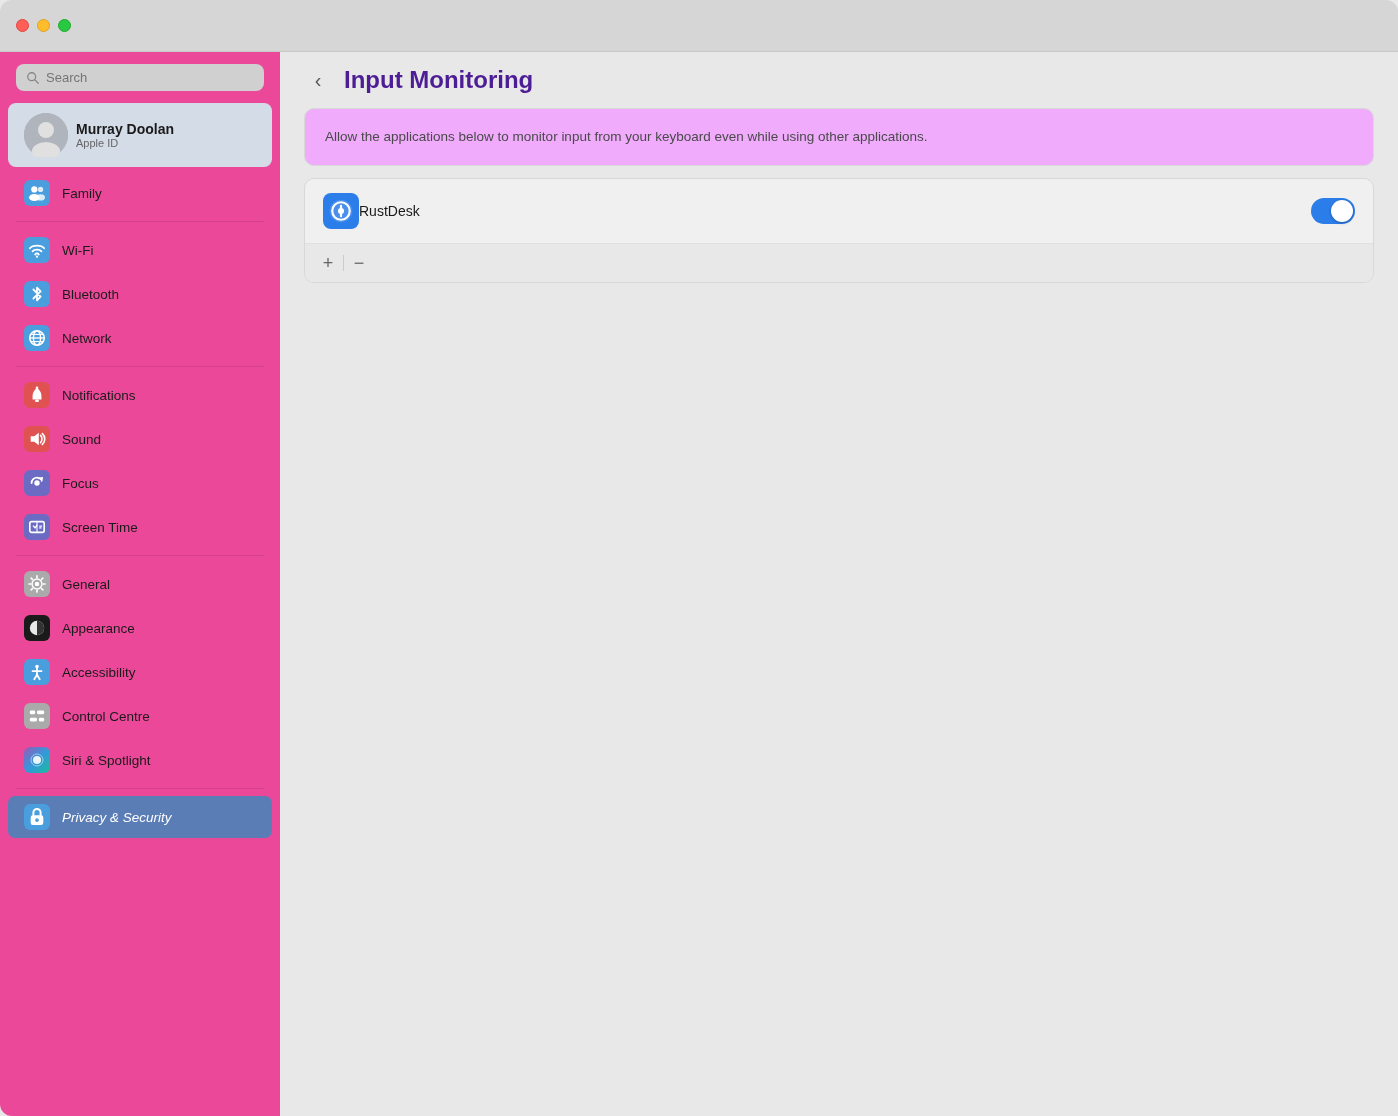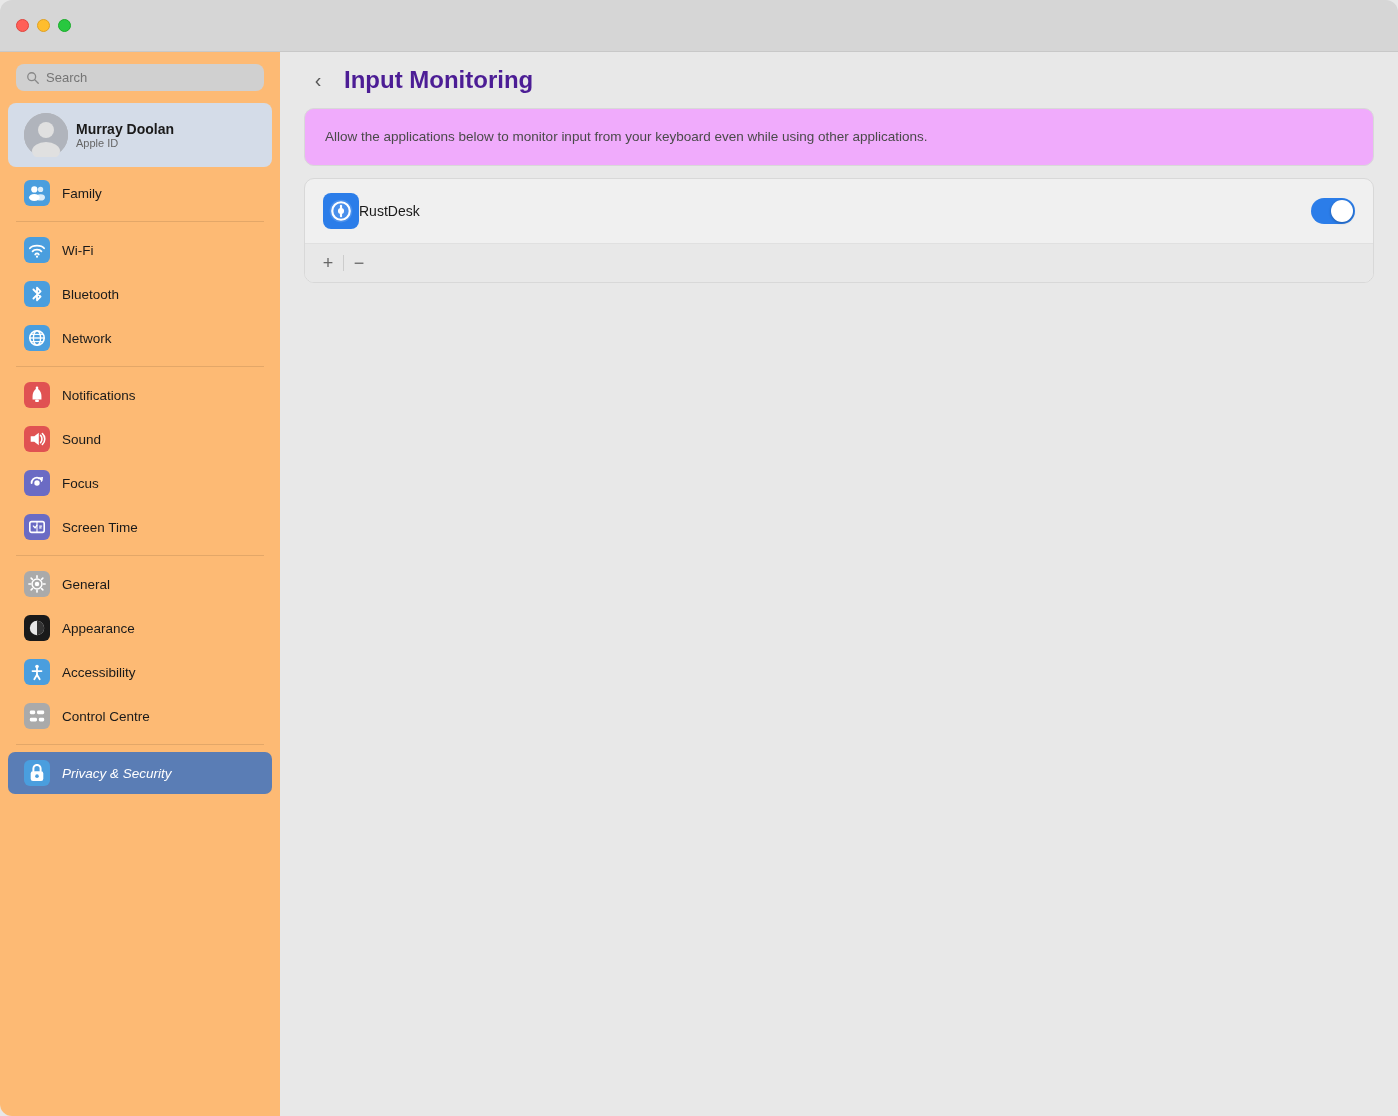--- a/index.html
+++ b/index.html
@@ -55,21 +55,21 @@
     
     .main-layout {
       display: flex;
       flex: 1;
       overflow: hidden;
     }
 
     
     .sidebar {
       width: 280px;
-      background: #fdba74;
+      background: #ec4899;
       display: flex;
       flex-direction: column;
       overflow-y: auto;
       flex-shrink: 0;
       padding-bottom: 20px;
     }
 
     
     .search-container {
       padding: 12px 16px 8px;
@@ -537,20 +537,29 @@
           <svg width="18" height="18" viewBox="0 0 20 20" fill="none">
             <rect x="2" y="4" width="6" height="4" rx="1.5" fill="white"></rect>
             <rect x="10" y="4" width="8" height="4" rx="1.5" fill="white"></rect>
             <rect x="2" y="12" width="8" height="4" rx="1.5" fill="white"></rect>
             <rect x="12" y="12" width="6" height="4" rx="1.5" fill="white"></rect>
           </svg>
         </div>
         <span class="item-label">Control Centre</span>
       </div>
 
+      <div class="sidebar-item">
+        <div class="item-icon" style="background: linear-gradient(135deg, #9b59b6 0%, #3498db 50%, #1abc9c 100%);">
+          <svg width="16" height="16" viewBox="0 0 16 16" fill="none">
+            <circle cx="8" cy="8" r="4" fill="white" opacity="0.9"></circle>
+            <circle cx="8" cy="8" r="6" stroke="white" stroke-width="1" fill="none" opacity="0.5"></circle>
+          </svg>
+        </div>
+        <span class="item-label">Siri &amp; Spotlight</span>
+      </div>
 
       <div class="sidebar-divider"></div>
 
       <div class="sidebar-item active">
         <div class="item-icon icon-privacy">
           <svg width="16" height="18" viewBox="0 0 16 20" fill="none">
             <rect x="1" y="8" width="14" height="11" rx="2.5" fill="white"></rect>
             <path d="M4 8 L4 5 C4 2.8 5.8 1 8 1 C10.2 1 12 2.8 12 5 L12 8" stroke="white" stroke-width="2.2" stroke-linecap="round" fill="none"></path>
             <circle cx="8" cy="13.5" r="2" fill="#4a9ede"></circle>
           </svg>

